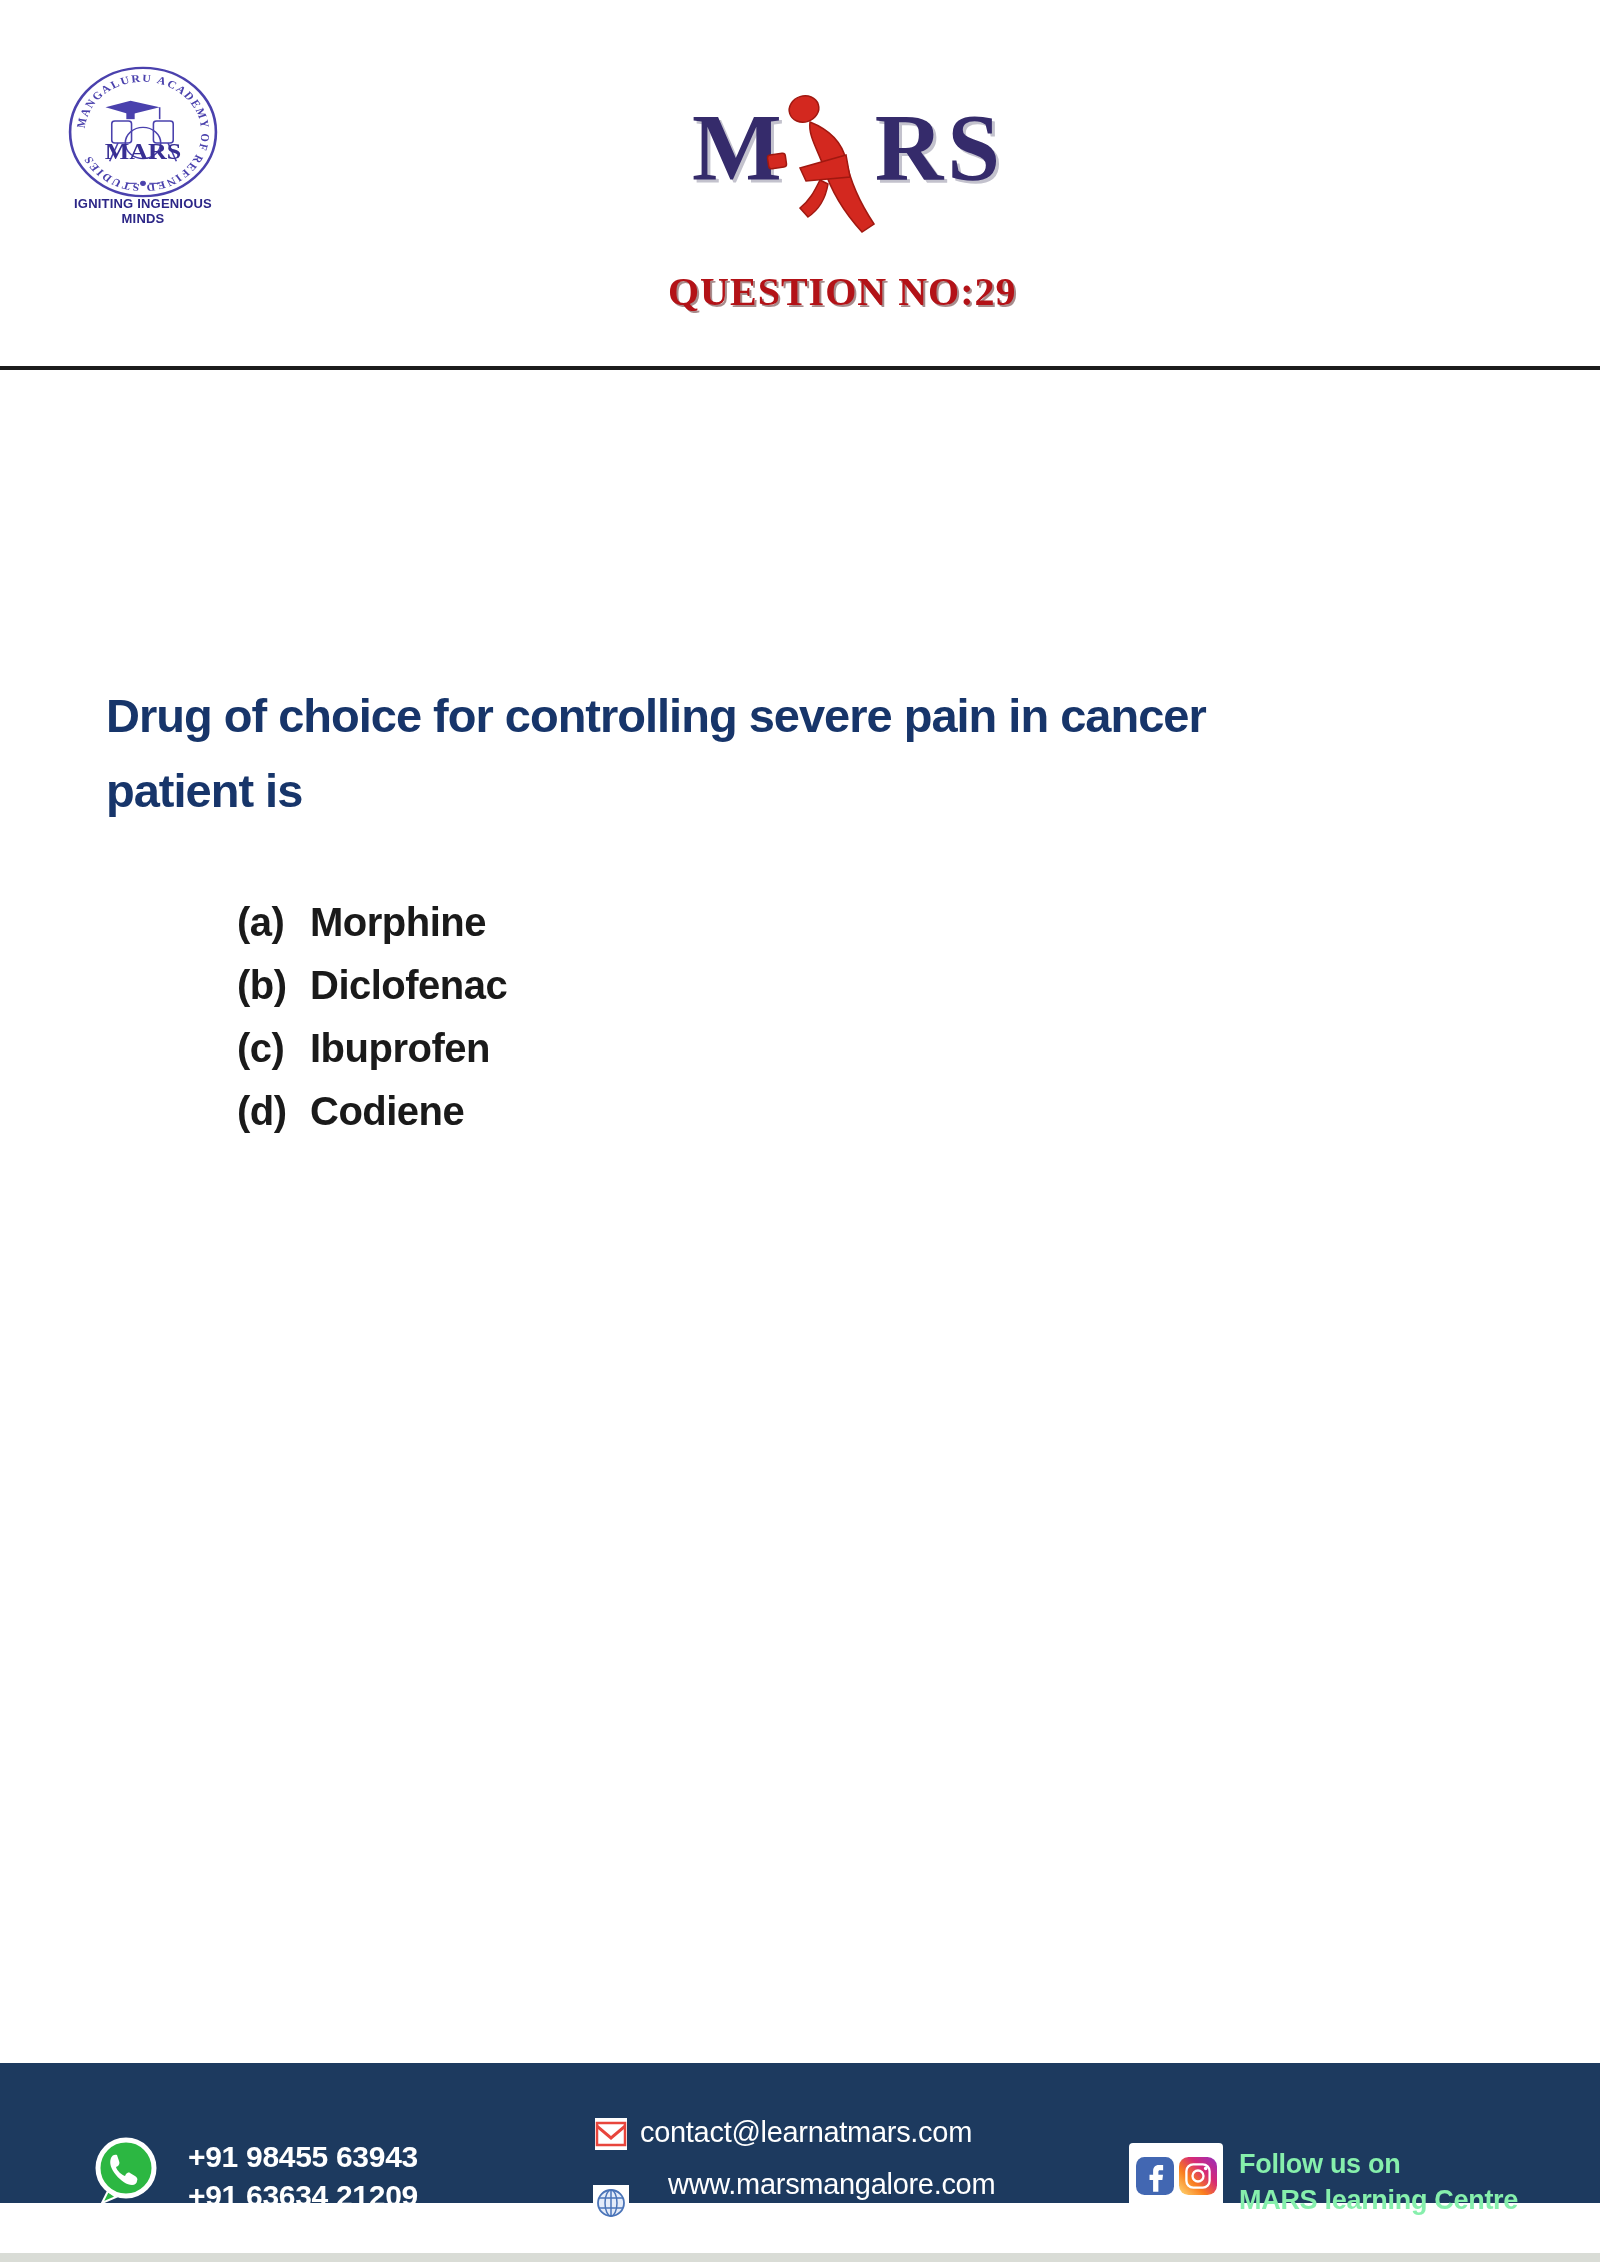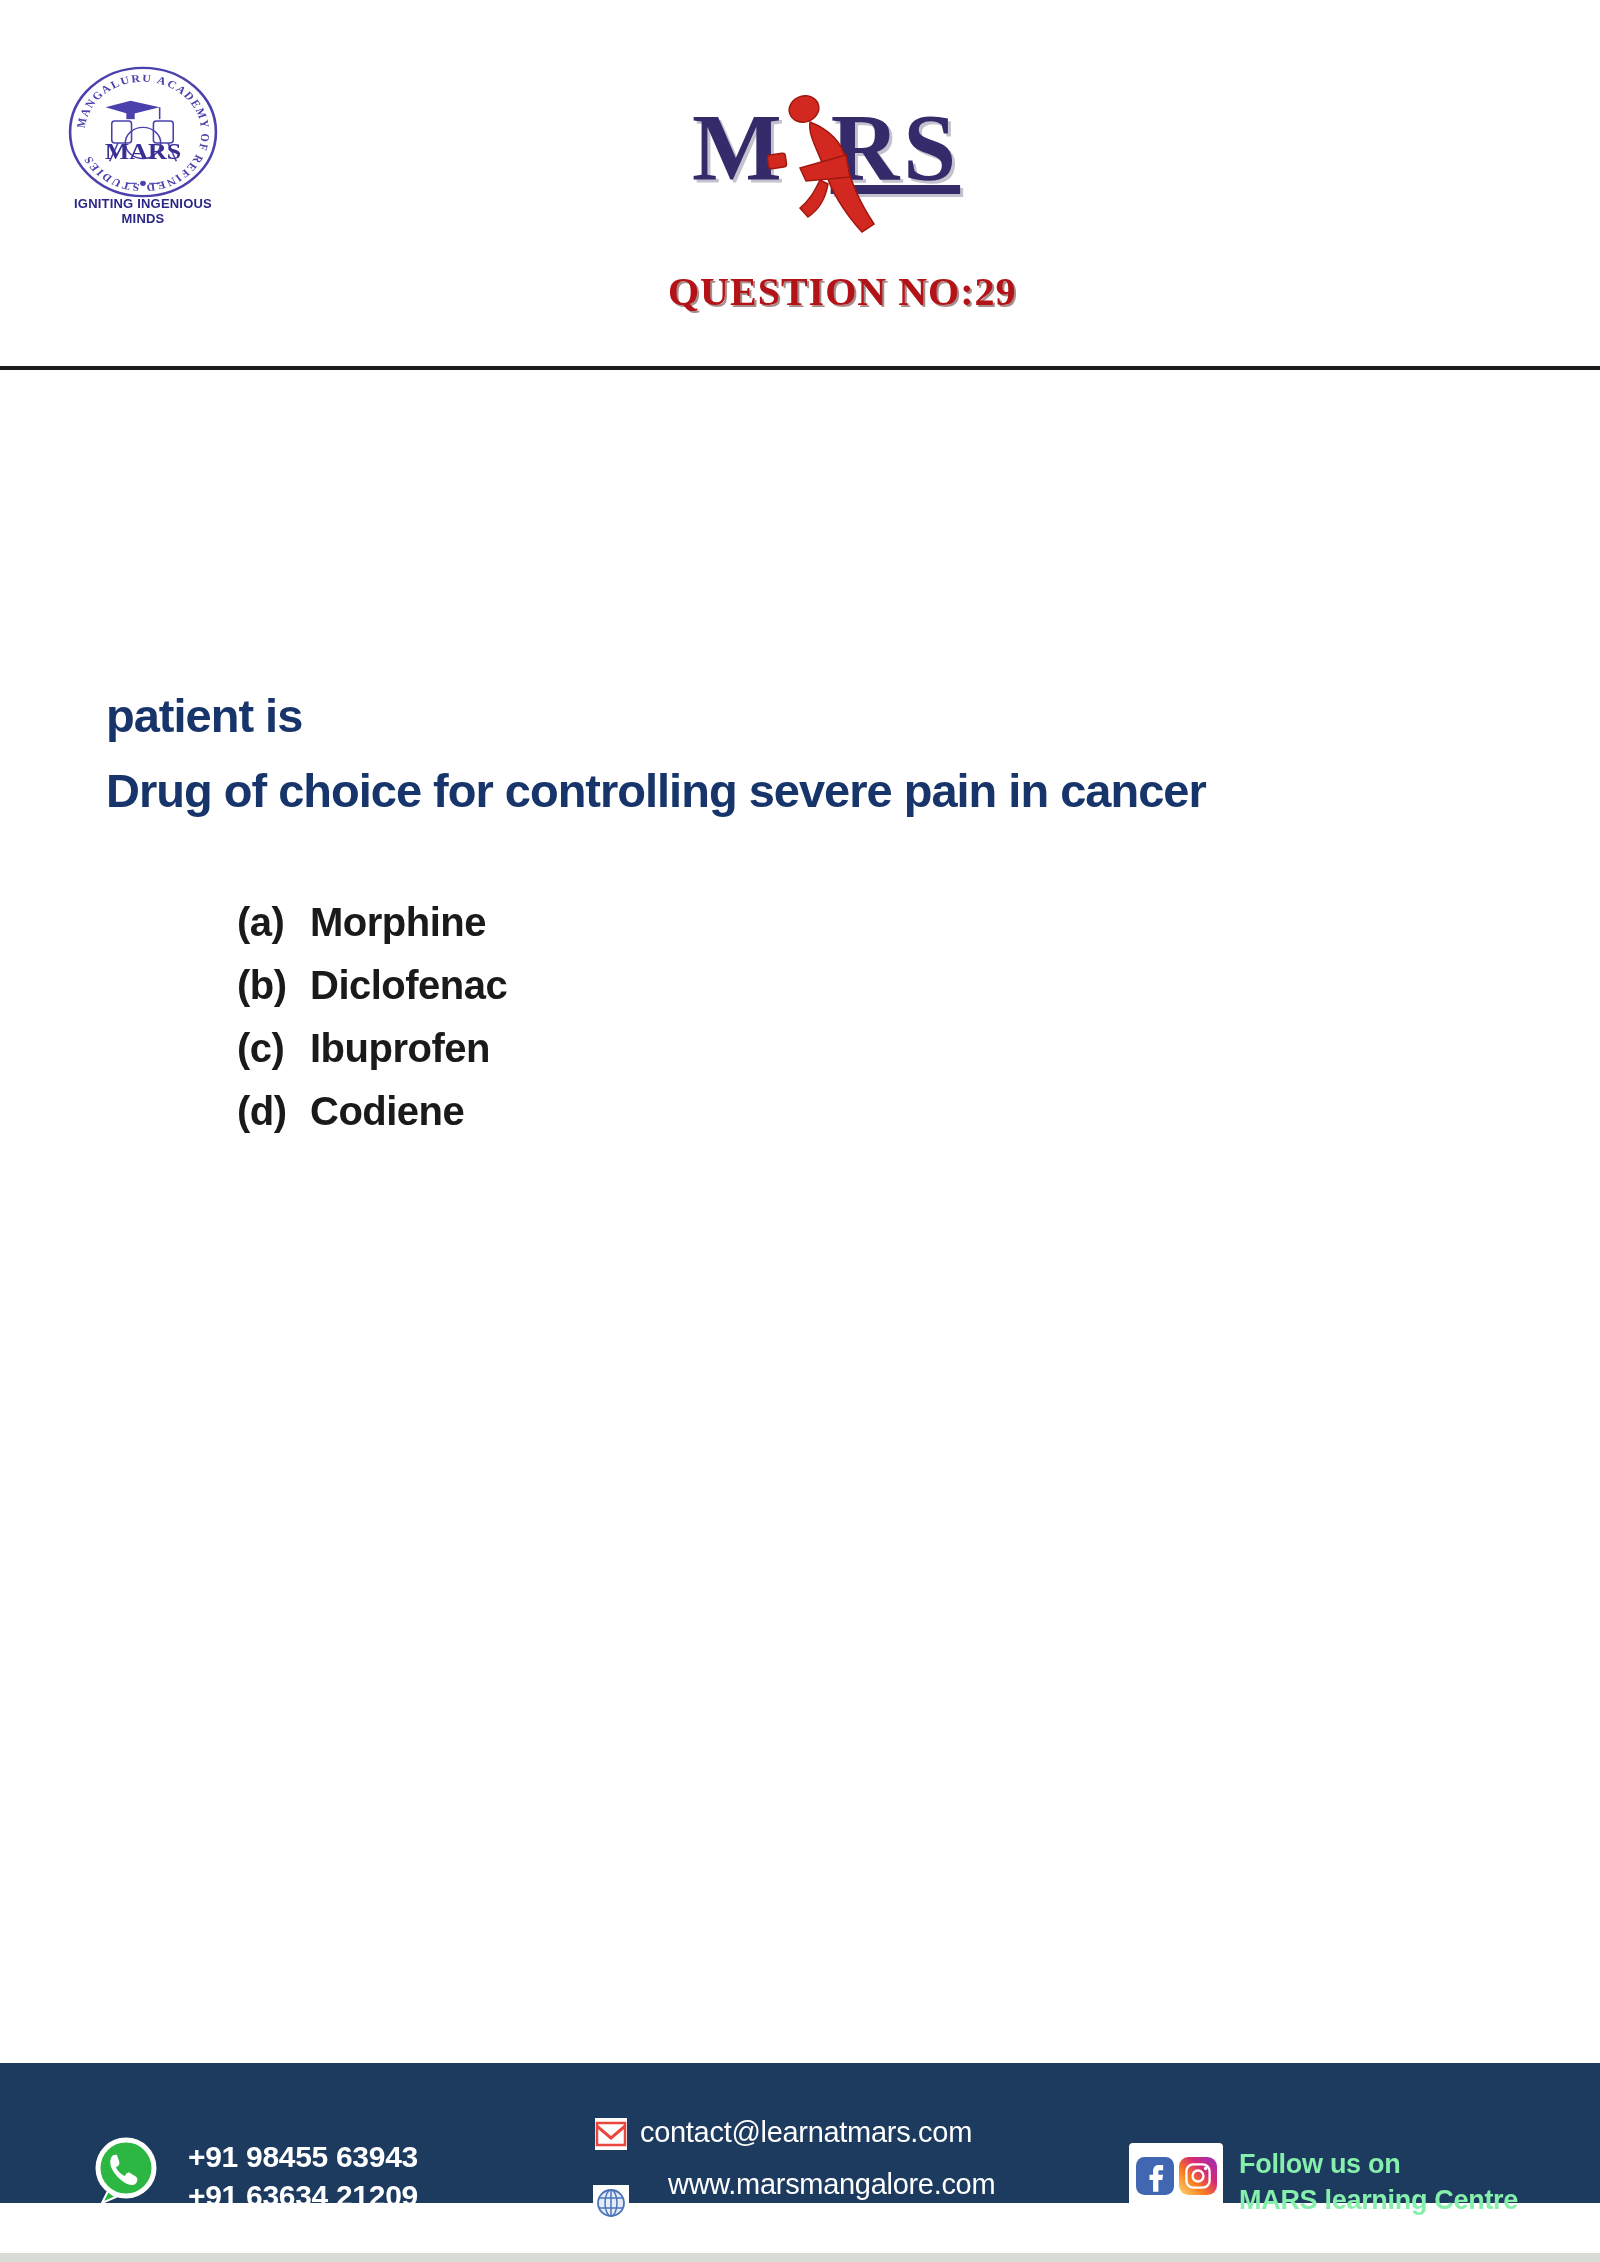--- a/index.html
+++ b/index.html
@@ -9,21 +9,21 @@
   
   .seal{position:absolute;left:68px;top:66px;width:150px;}
   .seal svg{display:block;}
   .seal-tagline{position:absolute;left:-14px;top:130px;width:178px;text-align:center;
     font-size:13px;font-weight:bold;color:#2c2687;letter-spacing:0.2px;}
 
   
   .brand{position:absolute;left:692px;top:96px;height:150px;white-space:nowrap;}
   .brand-letter{display:inline-block;font-family:"Liberation Serif",serif;font-weight:bold;
     font-size:95px;line-height:105px;color:#352b6b;text-shadow:3px 3px 0 rgba(40,35,75,0.28);}
-  .brand-rs{margin-left:49px;letter-spacing:4px;text-decoration:underline;}
+  .brand-rs{margin-left:93px;letter-spacing:4px;}
   .brand-figure{position:absolute;left:74px;top:-4px;width:132px;height:142px;z-index:2;}
 
   .question-no{position:absolute;left:668px;top:267px;font-family:"Liberation Serif",serif;
     font-weight:bold;font-size:40px;line-height:50px;color:#b31217;letter-spacing:1px;
     text-shadow:2px 2px 0 rgba(60,0,0,0.45);}
 
   .divider{position:absolute;left:0;top:366px;width:1600px;height:4px;background:#1c1c1c;}
 
   
   .question{position:absolute;left:106px;top:678px;width:1440px;font-size:47px;line-height:75px;
@@ -98,22 +98,22 @@
         <path d="M54 88 C48 100 44 108 34 116 L42 125 C54 117 60 104 62 92 Z"></path>
       </g>
     </svg>
   </div>
 
   <div class="question-no">QUESTION NO:29</div>
 
   <div class="divider"></div>
 
   <div class="question">
+    <div>Drug of choice for controlling severe pain in cancer</div>
     <div>patient is</div>
-    <div>Drug of choice for controlling severe pain in cancer</div>
   </div>
 
   <div class="options">
     <div class="option-row">
       <span>(a)</span>
       <span>Morphine</span>
     </div>
     <div class="option-row">
       <span>(b)</span>
       <span>Diclofenac</span>

